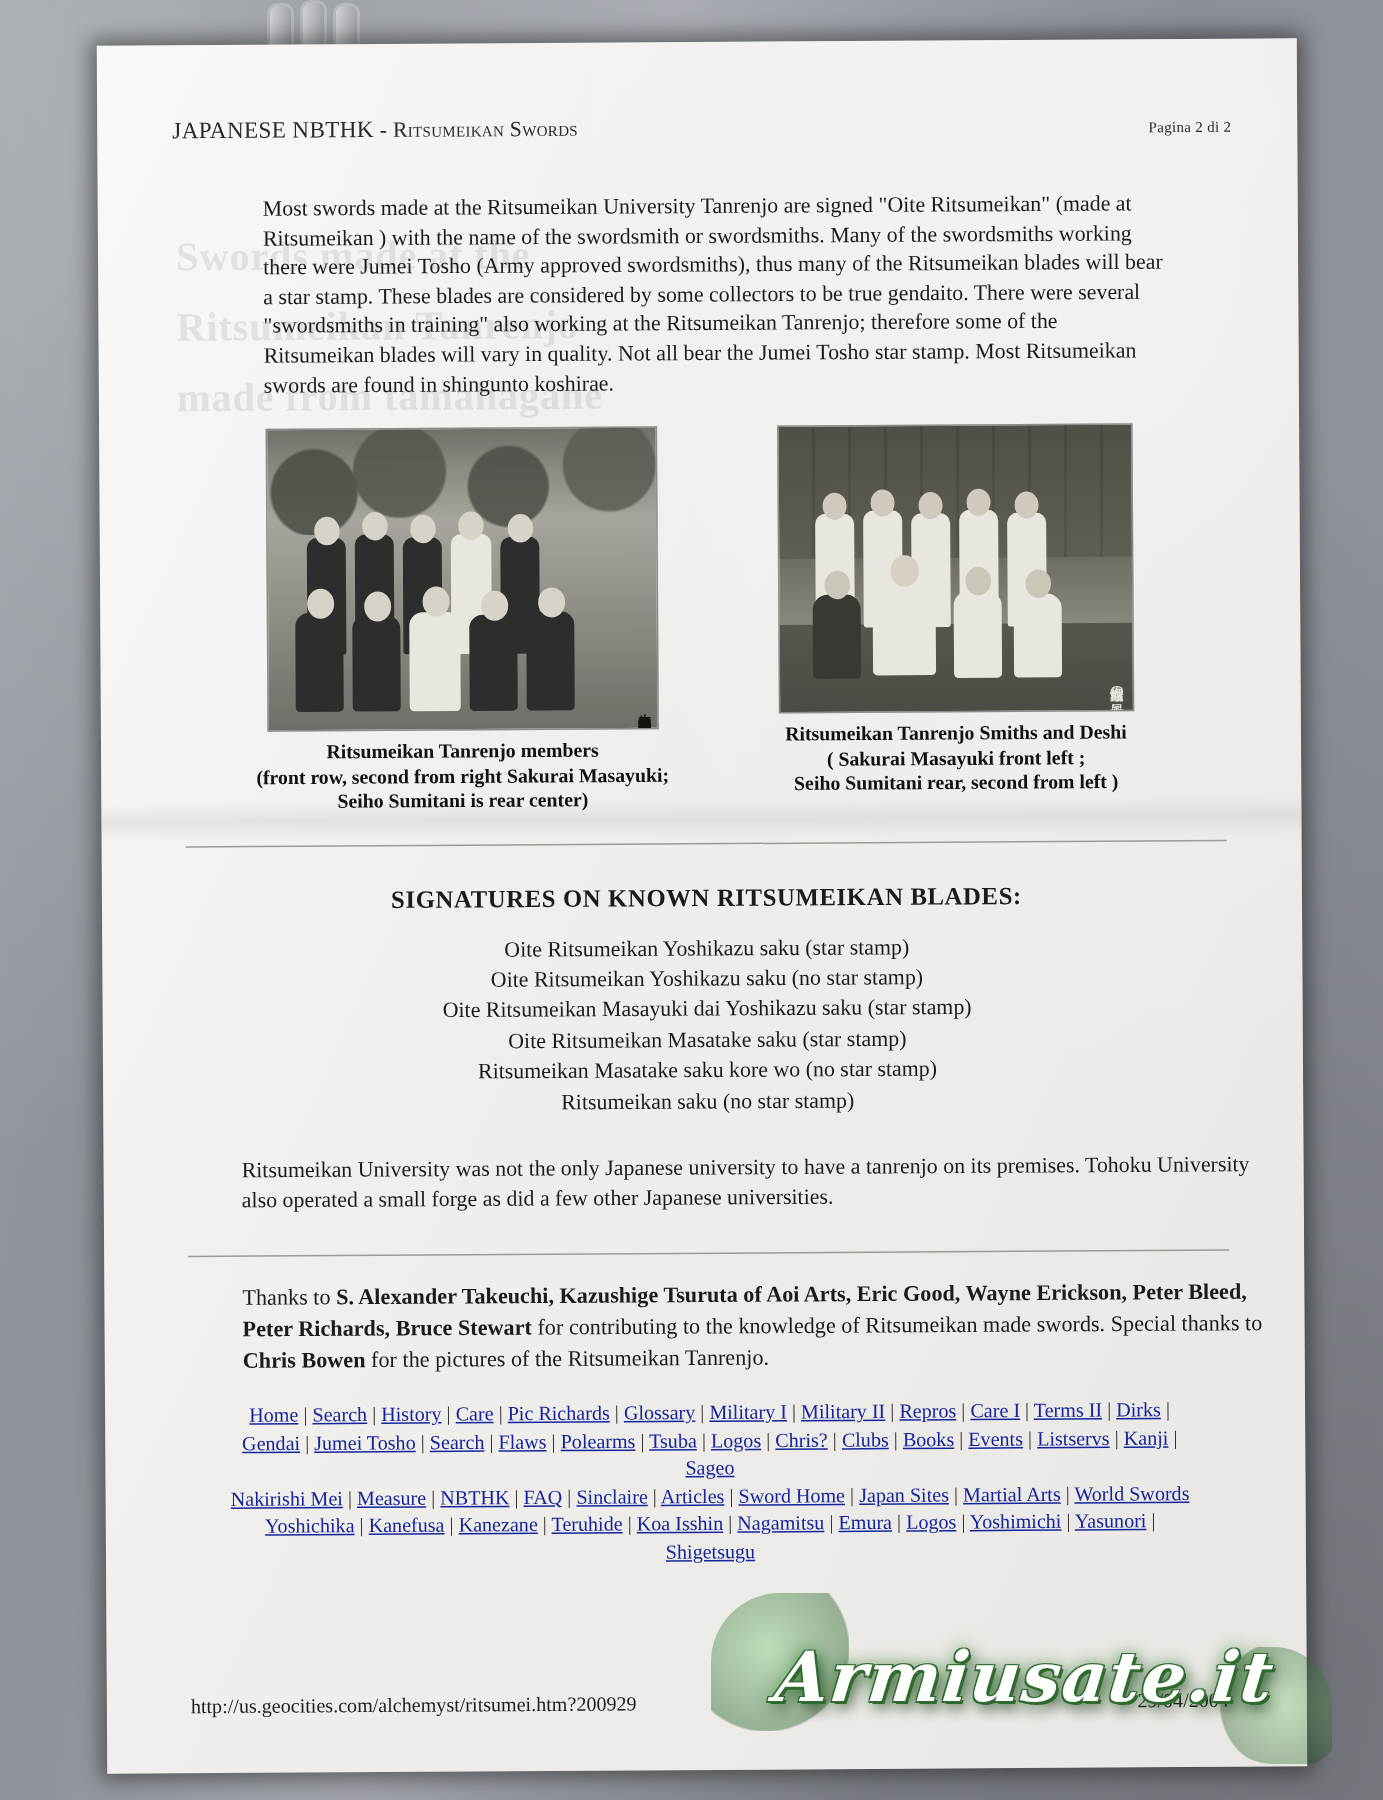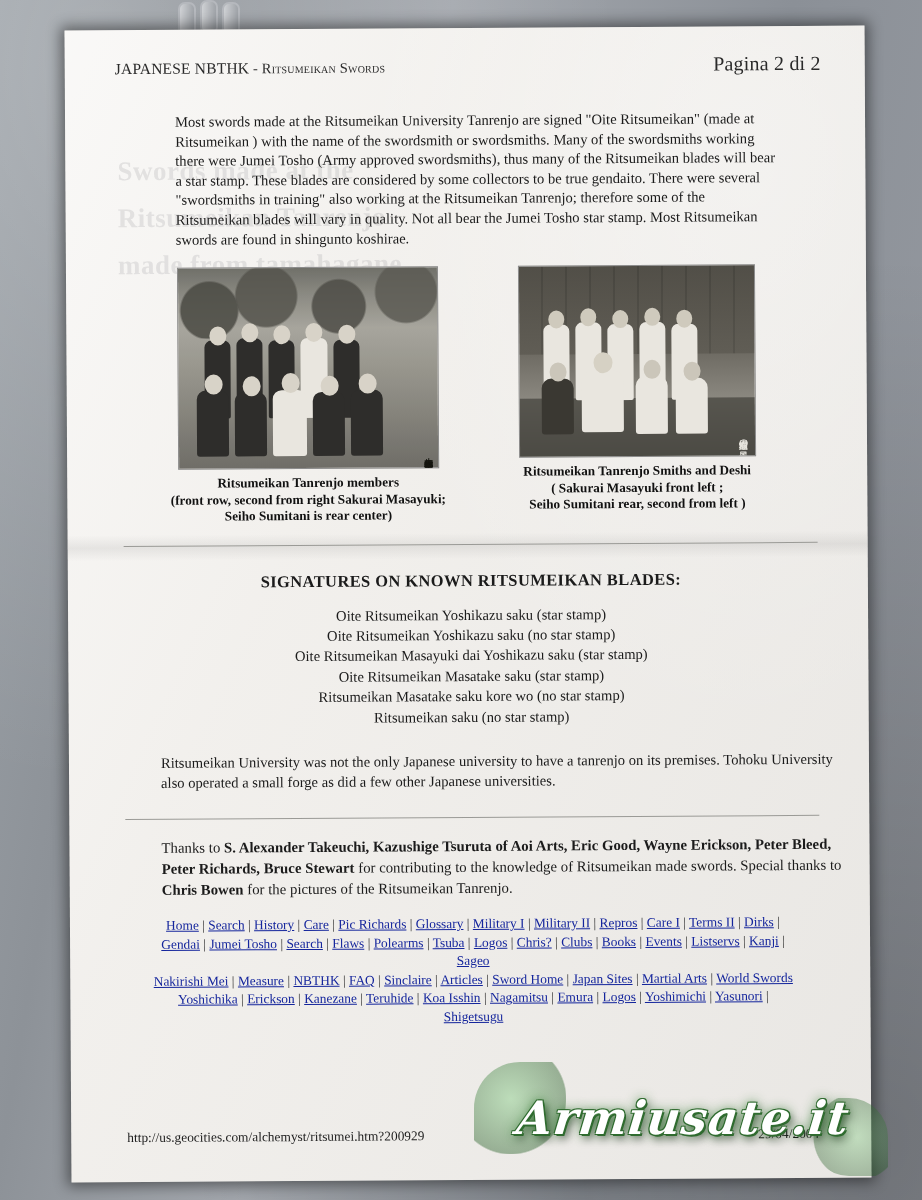--- a/index.html
+++ b/index.html
@@ -49,21 +49,21 @@
     background:linear-gradient(180deg, rgba(150,150,150,0) 0%, rgba(120,120,120,.13) 50%, rgba(150,150,150,0) 100%);
     pointer-events:none;
   }
   .page-inner{position:relative;z-index:2;padding:26px 44px 0 50px;color:#1b1b1b;}
 
   
   .hdr{display:flex;justify-content:space-between;align-items:baseline;
        font-size:14.5px;letter-spacing:.2px;color:#2a2a2a;}
   .hdr .left{font-variant:small-caps;}
   .hdr .left .caps{font-size:15.5px;}
-  .hdr .right{font-size:20px;}
+  .hdr .right{font-size:10px;margin-top:28px;}
 
   
   .ghost{
     position:absolute;z-index:1;left:52px;top:118px;width:700px;
     font-family:"Liberation Serif",serif;font-weight:bold;font-size:27px;line-height:47px;
     color:rgba(120,120,125,.16);letter-spacing:.5px;pointer-events:none;
   }
 
   
   .para1{
@@ -340,21 +340,21 @@
         <a>FAQ</a> <span class="sep">|</span>
         <a>Sinclaire</a> <span class="sep">|</span>
         <a>Articles</a> <span class="sep">|</span>
         <a>Sword Home</a> <span class="sep">|</span>
         <a>Japan Sites</a> <span class="sep">|</span>
         <a>Martial Arts</a> <span class="sep">|</span>
         <a>World Swords</a>
       </div>
       <div>
         <a>Yoshichika</a> <span class="sep">|</span>
-        <a>Erickson</a> <span class="sep">|</span>
+        <a>Kanefusa</a> <span class="sep">|</span>
         <a>Kanezane</a> <span class="sep">|</span>
         <a>Teruhide</a> <span class="sep">|</span>
         <a>Koa Isshin</a> <span class="sep">|</span>
         <a>Nagamitsu</a> <span class="sep">|</span>
         <a>Emura</a> <span class="sep">|</span>
         <a>Logos</a> <span class="sep">|</span>
         <a>Yoshimichi</a> <span class="sep">|</span>
         <a>Yasunori</a> <span class="sep">|</span>
       </div>
       <div>

